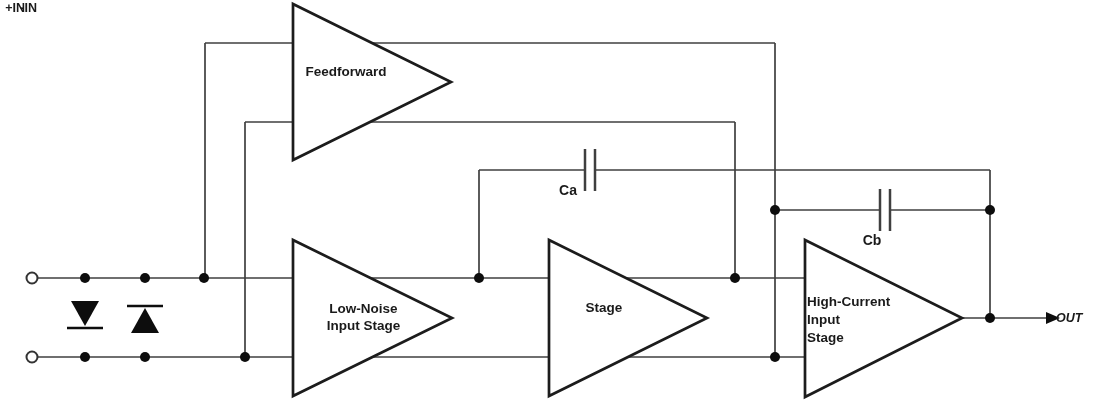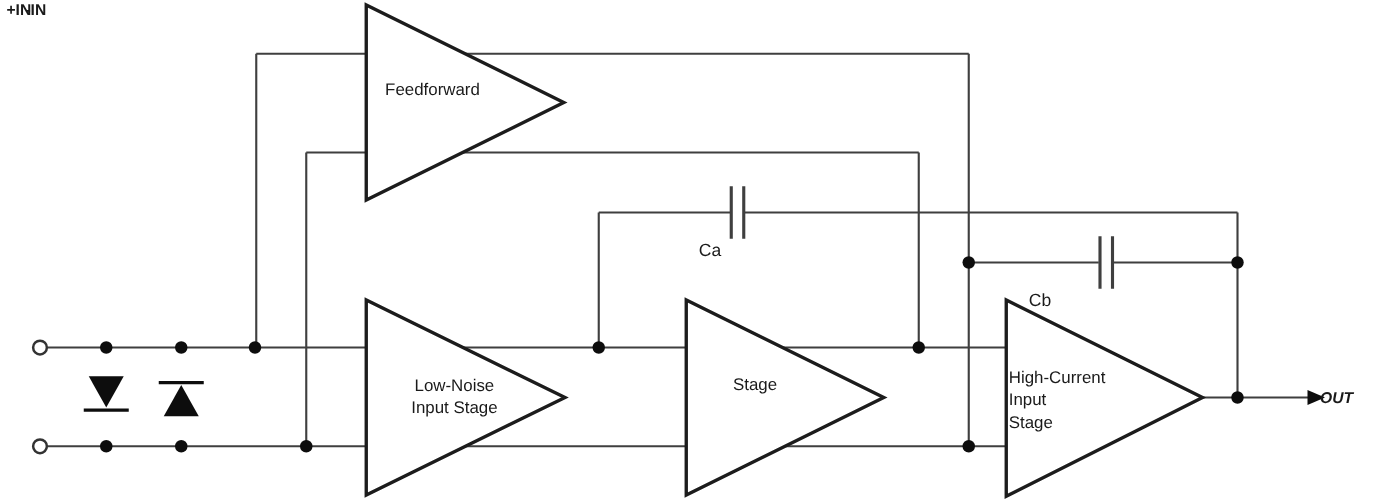--- a/index.html
+++ b/index.html
@@ -12,21 +12,21 @@
   }
   svg{position:absolute; left:0; top:0;}
   .w{stroke:var(--wire); stroke-width:1.7; fill:none;}
   .tri{fill:var(--fill); stroke:var(--outline); stroke-width:2.7; stroke-linejoin:miter;}
   .plate{stroke:var(--wire); stroke-width:2.5;}
   .dot{fill:var(--dot); stroke:none;}
   .term{fill:var(--fill); stroke:#333333; stroke-width:2;}
   .dio{fill:var(--dot); stroke:none;}
   .bar{stroke:var(--dot); stroke-width:2.6;}
   .arrow{fill:var(--dot); stroke:none;}
-  .lbl{position:absolute; color:var(--text); white-space:nowrap;}
+  .lbl{position:absolute; color:var(--text); white-space:nowrap;font-weight:bold;}
   .blk{font-size:13.5px; line-height:18px; text-align:center;}
   .blk2{font-size:13.5px; line-height:17px; text-align:center;padding-left:20px;}
   .blk3{font-size:13.5px; line-height:18px; }
   .cap{font-size:14px; text-align:center; width:40px;}
   .pin{font-size:12.5px; font-weight:bold; width:25px; text-align:right; line-height:16px;}
   .out{font-size:12.5px; font-weight:bold; line-height:16px;}
   sup{font-size:9px;}
   .gap{margin-left:8px;}
 </style>
 </head>
@@ -118,15 +118,15 @@
   <div class="lbl blk" style="left:556px; top:299px; width:96px;">
     <div>Stage</div>
   </div>
 
   <div class="lbl blk3" style="left:807px; top:293px; width:96px;">
     <div>High-Current</div>
     <div>Input</div>
     <div>Stage</div>
   </div>
 
-  <div class="lbl cap" style="left:548px; top:192px;">Ca</div>
-  <div class="lbl cap" style="left:812px; top:232px;">Cb</div>
+  <div class="lbl cap" style="left:548px; top:182px;">Ca</div>
+  <div class="lbl cap" style="left:852px; top:232px;">Cb</div>
 </div>
 
 </body></html>

